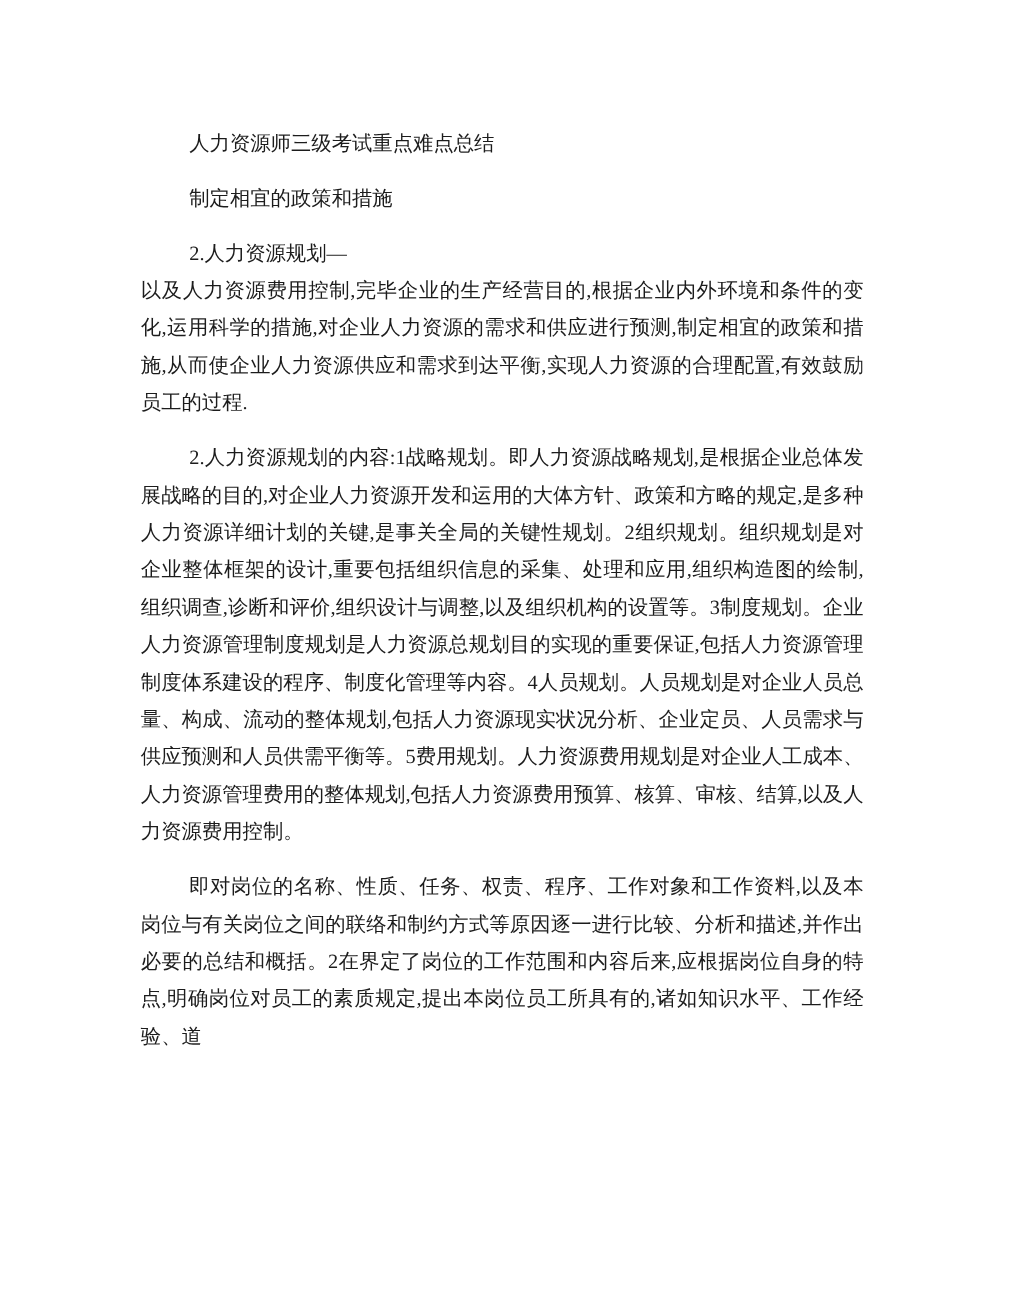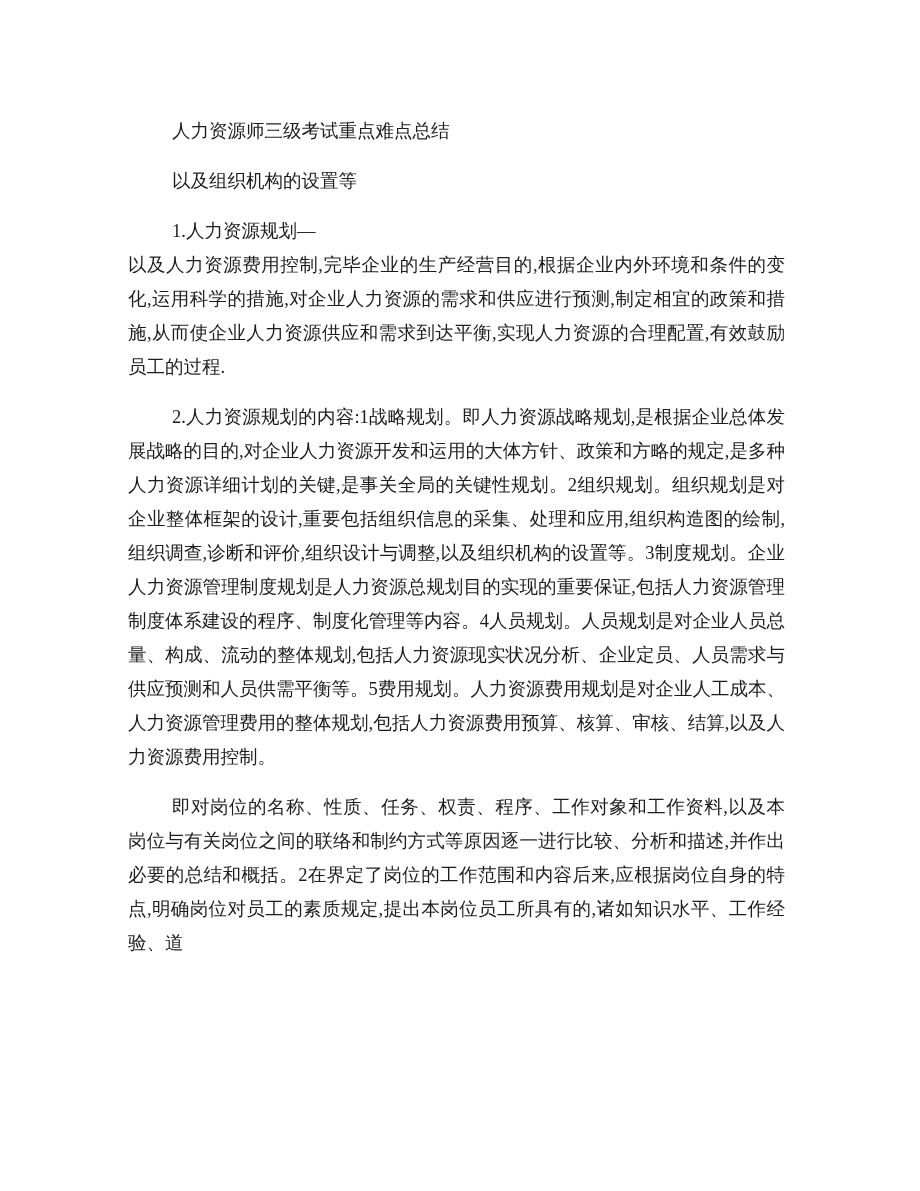--- a/index.html
+++ b/index.html
@@ -37,23 +37,23 @@
   .para:last-child{margin-bottom:0;}
 </style>
 </head>
 <body>
 
 <div class="page">
   <div class="content">
 
     <p class="para">人力资源师三级考试重点难点总结</p>
 
-    <p class="para">以及组织机构的设置等</p>
+    <p class="para">制定相宜的政策和措施</p>
 
-    <p class="para"><span>1.人力资源规划—</span><br><span>以及人力资源费用控制,完毕企业的生产经营目的,根据企业内外环境和条件的变化,运用科学的措施,对企业人力资源的需求和供应进行预测,制定相宜的政策和措施,从而使企业人力资源供应和需求到达平衡,实现人力资源的合理配置,有效鼓励员工的过程.</span></p>
+    <p class="para"><span>2.人力资源规划—</span><br><span>以及人力资源费用控制,完毕企业的生产经营目的,根据企业内外环境和条件的变化,运用科学的措施,对企业人力资源的需求和供应进行预测,制定相宜的政策和措施,从而使企业人力资源供应和需求到达平衡,实现人力资源的合理配置,有效鼓励员工的过程.</span></p>
 
     <p class="para">2.人力资源规划的内容:1战略规划。即人力资源战略规划,是根据企业总体发展战略的目的,对企业人力资源开发和运用的大体方针、政策和方略的规定,是多种人力资源详细计划的关键,是事关全局的关键性规划。2组织规划。组织规划是对企业整体框架的设计,重要包括组织信息的采集、处理和应用,组织构造图的绘制,组织调查,诊断和评价,组织设计与调整,以及组织机构的设置等。3制度规划。企业人力资源管理制度规划是人力资源总规划目的实现的重要保证,包括人力资源管理制度体系建设的程序、制度化管理等内容。4人员规划。人员规划是对企业人员总量、构成、流动的整体规划,包括人力资源现实状况分析、企业定员、人员需求与供应预测和人员供需平衡等。5费用规划。人力资源费用规划是对企业人工成本、人力资源管理费用的整体规划,包括人力资源费用预算、核算、审核、结算,以及人力资源费用控制。</p>
 
 
     <p class="para">即对岗位的名称、性质、任务、权责、程序、工作对象和工作资料,以及本岗位与有关岗位之间的联络和制约方式等原因逐一进行比较、分析和描述,并作出必要的总结和概括。2在界定了岗位的工作范围和内容后来,应根据岗位自身的特点,明确岗位对员工的素质规定,提出本岗位员工所具有的,诸如知识水平、工作经验、道</p>
 
   </div>
 </div>
 
 </body></html>

